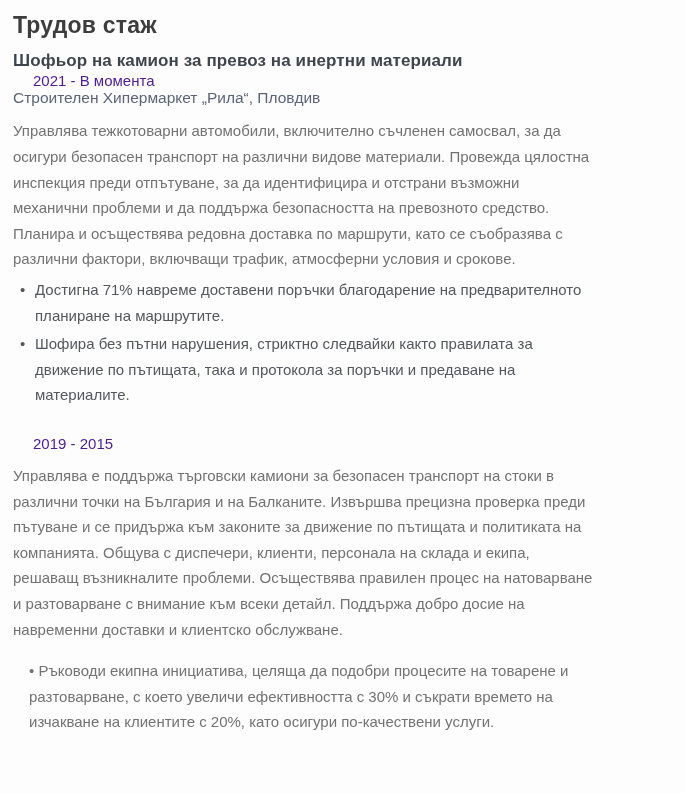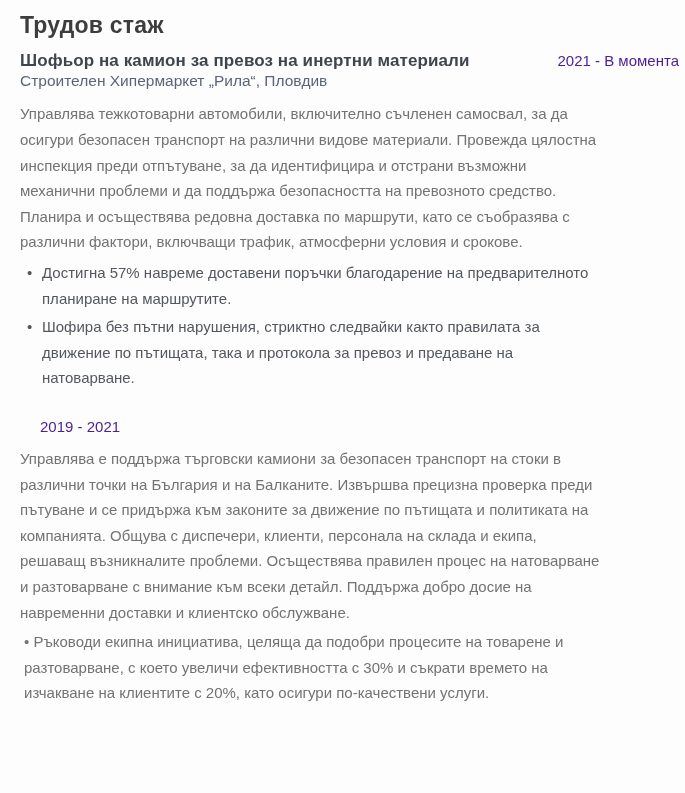--- a/index.html
+++ b/index.html
@@ -8,37 +8,38 @@
     background: #fdfdfd;
     width: 685px;
     height: 793px;
     overflow: hidden;
     font-family: "Liberation Sans", sans-serif;
     -webkit-font-smoothing: antialiased;
   }
   .page {
     box-sizing: border-box;
     width: 685px;
-    padding: 10px 13px 0 20px;
+    padding: 10px 13px 0 13px;
   }
   .section-title {
     font-size: 23px;
     line-height: 1.15;
     font-weight: 700;
     color: #3d3d3d;
     margin: 2px 0 0 0;
     letter-spacing: 0.2px;
   }
   .job { margin-top: 13px; }
   .job + .job { margin-top: 27px; }
   .job-header {
     display: flex;
     justify-content: space-between;
     align-items: baseline;
     width: 659px;
+    flex-direction: column;
   }
   .job-title {
     font-size: 17px;
     line-height: 1.2;
     font-weight: 700;
     color: #3f454d;
     margin: 0;
     letter-spacing: 0.1px;
   }
   .job-dates {
@@ -53,21 +54,21 @@
     margin-top: 0;
     line-height: 1.2;
   }
   .desc {
     font-size: 15px;
     line-height: 25.6px;
     color: #737373;
     max-width: 582px;
     margin: 11px 0 0 0;
   }
-  .desc.flow { margin: 4px; }
+  .desc.flow { margin: 16px; }
   .bullets {
     list-style: none;
     margin: 5px 0 0 0;
     padding: 0;
     max-width: 582px;
   }
   .bullets li {
     position: relative;
     padding-left: 22px;
     font-size: 15px;
@@ -91,26 +92,26 @@
   <h1 class="section-title">Трудов стаж</h1>
 
   <section class="job">
     <div class="job-header">
       <h2 class="job-title">Шофьор на камион за превоз на инертни материали</h2>
       <span class="job-dates">2021 - В момента</span>
     </div>
     <div class="company">Строителен Хипермаркет „Рила“, Пловдив</div>
     <p class="desc">Управлява тежкотоварни автомобили, включително съчленен самосвал, за да осигури безопасен транспорт на различни видове материали. Провежда цялостна инспекция преди отпътуване, за да идентифицира и отстрани възможни механични проблеми и да поддържа безопасността на превозното средство. Планира и осъществява редовна доставка по маршрути, като се съобразява с различни фактори, включващи трафик, атмосферни условия и срокове.</p>
     <ul class="bullets">
-      <li>Достигна 57% навреме доставени поръчки благодарение на предварителното планиране на маршрутите.</li>
-      <li>Шофира без пътни нарушения, стриктно следвайки както правилата за движение по пътищата, така и протокола за превоз и предаване на натоварване.</li>
+      <li>Достигна 71% навреме доставени поръчки благодарение на предварителното планиране на маршрутите.</li>
+      <li>Шофира без пътни нарушения, стриктно следвайки както правилата за движение по пътищата, така и протокола за поръчки и предаване на материалите.</li>
     </ul>
   </section>
 
   <section class="job">
     <div class="job-header">
-      <span class="job-dates">2019 - 2021</span>
+      <span class="job-dates">2019 - 2015</span>
     </div>
     <p class="desc">Управлява е поддържа търговски камиони за безопасен транспорт на стоки в различни точки на България и на Балканите. Извършва прецизна проверка преди пътуване и се придържа към законите за движение по пътищата и политиката на компанията. Общува с диспечери, клиенти, персонала на склада и екипа, решаващ възникналите проблеми. Осъществява правилен процес на натоварване и разтоварване с внимание към всеки детайл. Поддържа добро досие на навременни доставки и клиентско обслужване.</p>
     <p class="desc flow">• Ръководи екипна инициатива, целяща да подобри процесите на товарене и разтоварване, с което увеличи ефективността с 30% и съкрати времето на изчакване на клиентите с 20%, като осигури по-качествени услуги.</p>
   </section>
 
 </main>
 
 </body></html>

